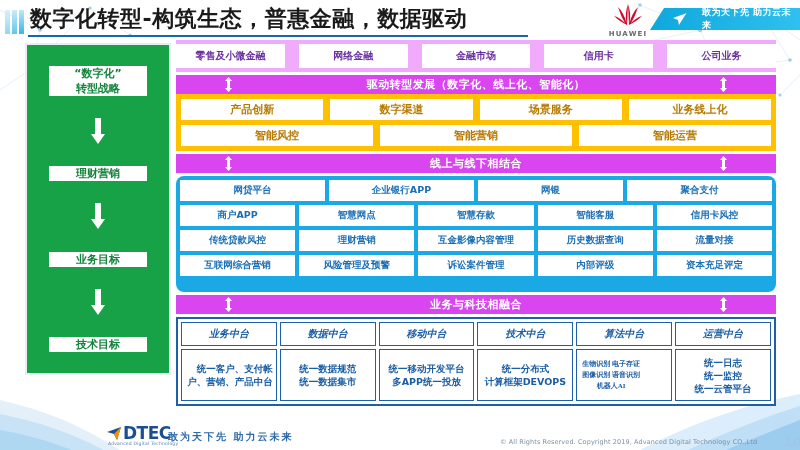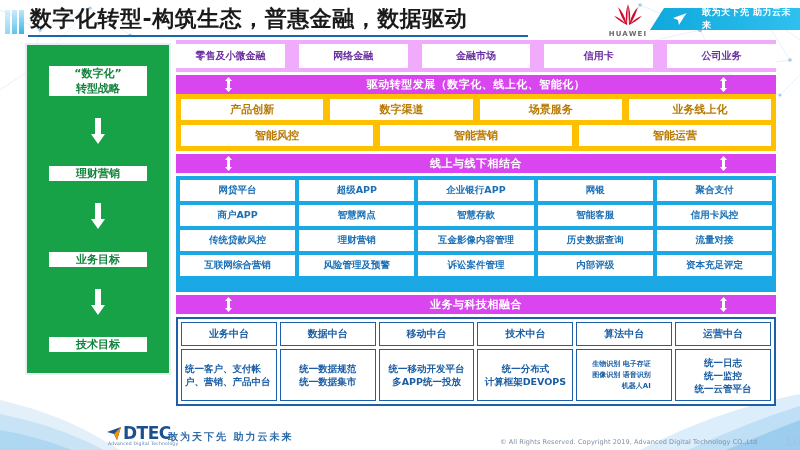--- a/index.html
+++ b/index.html
@@ -83,44 +83,44 @@
   
   .orange-band { background: #ffc000; padding: 5px; }
   .orange-row { display: flex; gap: 7px; margin-bottom: 5px; }
   .orange-row:last-child { margin-bottom: 0; }
   .orange-row .cell {
     flex: 1; background: #fff; color: #b87900; font-size: 11px; font-weight: bold;
     text-align: center; padding: 3px 0;
   }
 
   
-  .blue-band { background: #1aa9e4; padding: 4px; margin-top: 3px; }
+  .blue-band { background: #1aa9e4; padding: 4px; margin-top: 3px; border-radius: 8px; }
   .blue-row { display: flex; gap: 4px; margin-bottom: 4px; }
   .blue-row:last-child { margin-bottom: 12px; }
   .blue-row .cell {
     flex: 1; background: #fff; color: #1b6fb5; font-size: 9.5px; font-weight: bold;
     text-align: center; padding: 4px 0; white-space: nowrap;
   }
 
   
   .navy-band { background: #fff; border: 2px solid #1f5fa8; padding: 3px; margin-top: 3px; }
   .navy-grid { display: flex; gap: 3px; }
   .navy-col { flex: 1; display: flex; flex-direction: column; gap: 3px; }
   .navy-head {
     background: #fff; border: 1px solid #1f5fa8; color: #1b5ea4;
-    font-size: 10px; font-weight: bold; text-align: center; padding: 4px 0;
+    font-size: 10px; font-weight: bold; text-align: center; padding: 4px 0; font-style: italic;
   }
   .navy-body {
     background: #fff; border: 1px solid #1f5fa8; color: #1b5ea4;
     font-size: 9.5px; font-weight: bold; text-align: center;
     padding: 5px 3px; line-height: 13px; height: 52px;
     display: flex; align-items: center; justify-content: center;
   }
-  .navy-body.tiny { font-size: 7px; line-height: 11px; text-align: right; justify-content: flex-start; padding-left: 15px; }
-  .navy-body.left { text-align: left; justify-content: flex-start; }
+  .navy-body.tiny { font-size: 7px; line-height: 11px; text-align: center; justify-content: flex-start; padding-left: 5px; font-family: Liberation Serif, serif; }
+  .navy-body.left { text-align: right; justify-content: flex-start; }
 
   
   .footer { position: absolute; left: 0; top: 408px; width: 800px; height: 42px; z-index: 6; margin-left: 20px; }
   .dtec { position: absolute; left: 85px; top: 18px; display: flex; align-items: flex-end; }
   .dtec-mark { width: 17px; height: 15px; margin-right: 1px; }
   .dtec-word { font-size: 17px; font-weight: bold; color: #1b4f8f; letter-spacing: -.5px; line-height: 15px; }
   .dtec-sub { position: absolute; left: 88px; top: 33px; font-size: 4.5px; color: #5a7fae; letter-spacing: .2px; }
   .dtec-slogan { position: absolute; left: 148px; top: 22px; font-size: 10px; color: #2d6aa8; font-weight: bold; letter-spacing: 2px; }
   .copyright { position: absolute; left: 480px; top: 30px; font-size: 6.5px; color: #7e8fa3; letter-spacing: .1px; }
   .pagenum { position: absolute; right: 18px; top: 26px; font-size: 13px; font-weight: bold; color: #9fc7e8; }
@@ -248,21 +248,20 @@
       </svg>
       <span class="gtxt">线上与线下相结合</span>
       <svg class="vert r" viewBox="0 0 9 15">
         <path d="M4.5 0 L8 4 H6 v7 h2 L4.5 15 L1 11 h2 V4 H1 Z" fill="#fff"></path>
       </svg>
     </div>
 
     <div class="blue-band">
       <div class="blue-row">
         <div class="cell">网贷平台</div>
-        <div class="cell">超级APP</div>
         <div class="cell">企业银行APP</div>
         <div class="cell">网银</div>
         <div class="cell">聚合支付</div>
       </div>
       <div class="blue-row">
         <div class="cell">商户APP</div>
         <div class="cell">智慧网点</div>
         <div class="cell">智慧存款</div>
         <div class="cell">智能客服</div>
         <div class="cell">信用卡风控</div>

